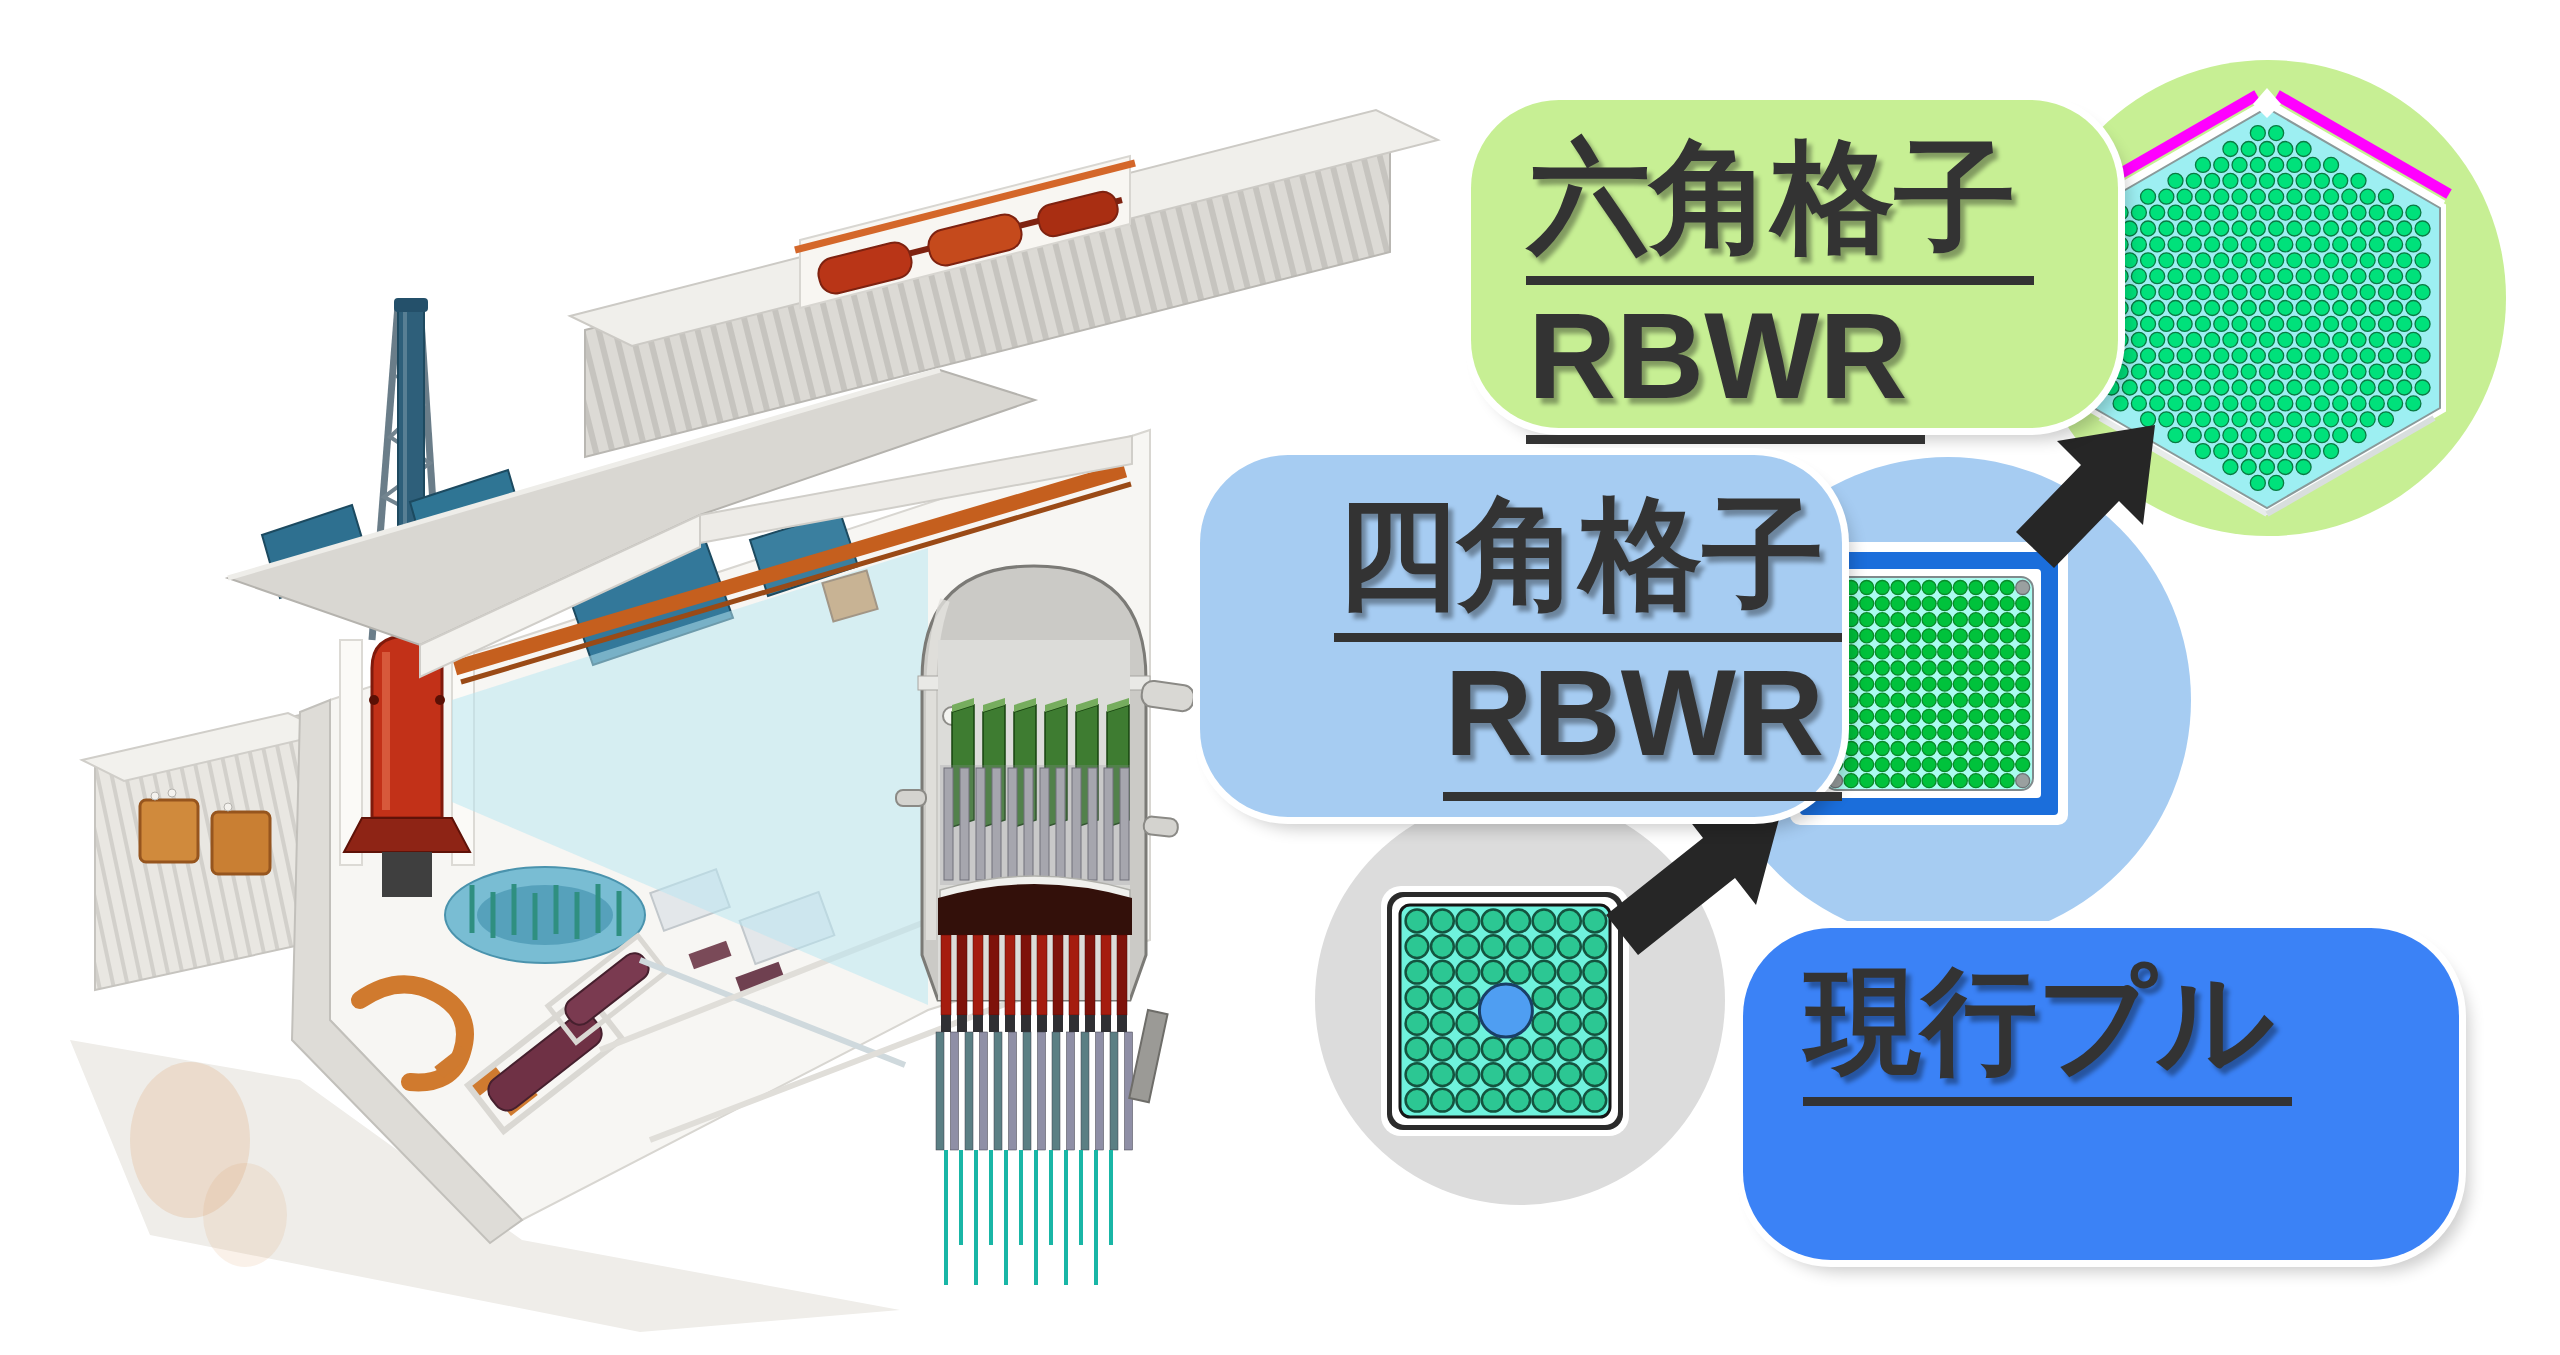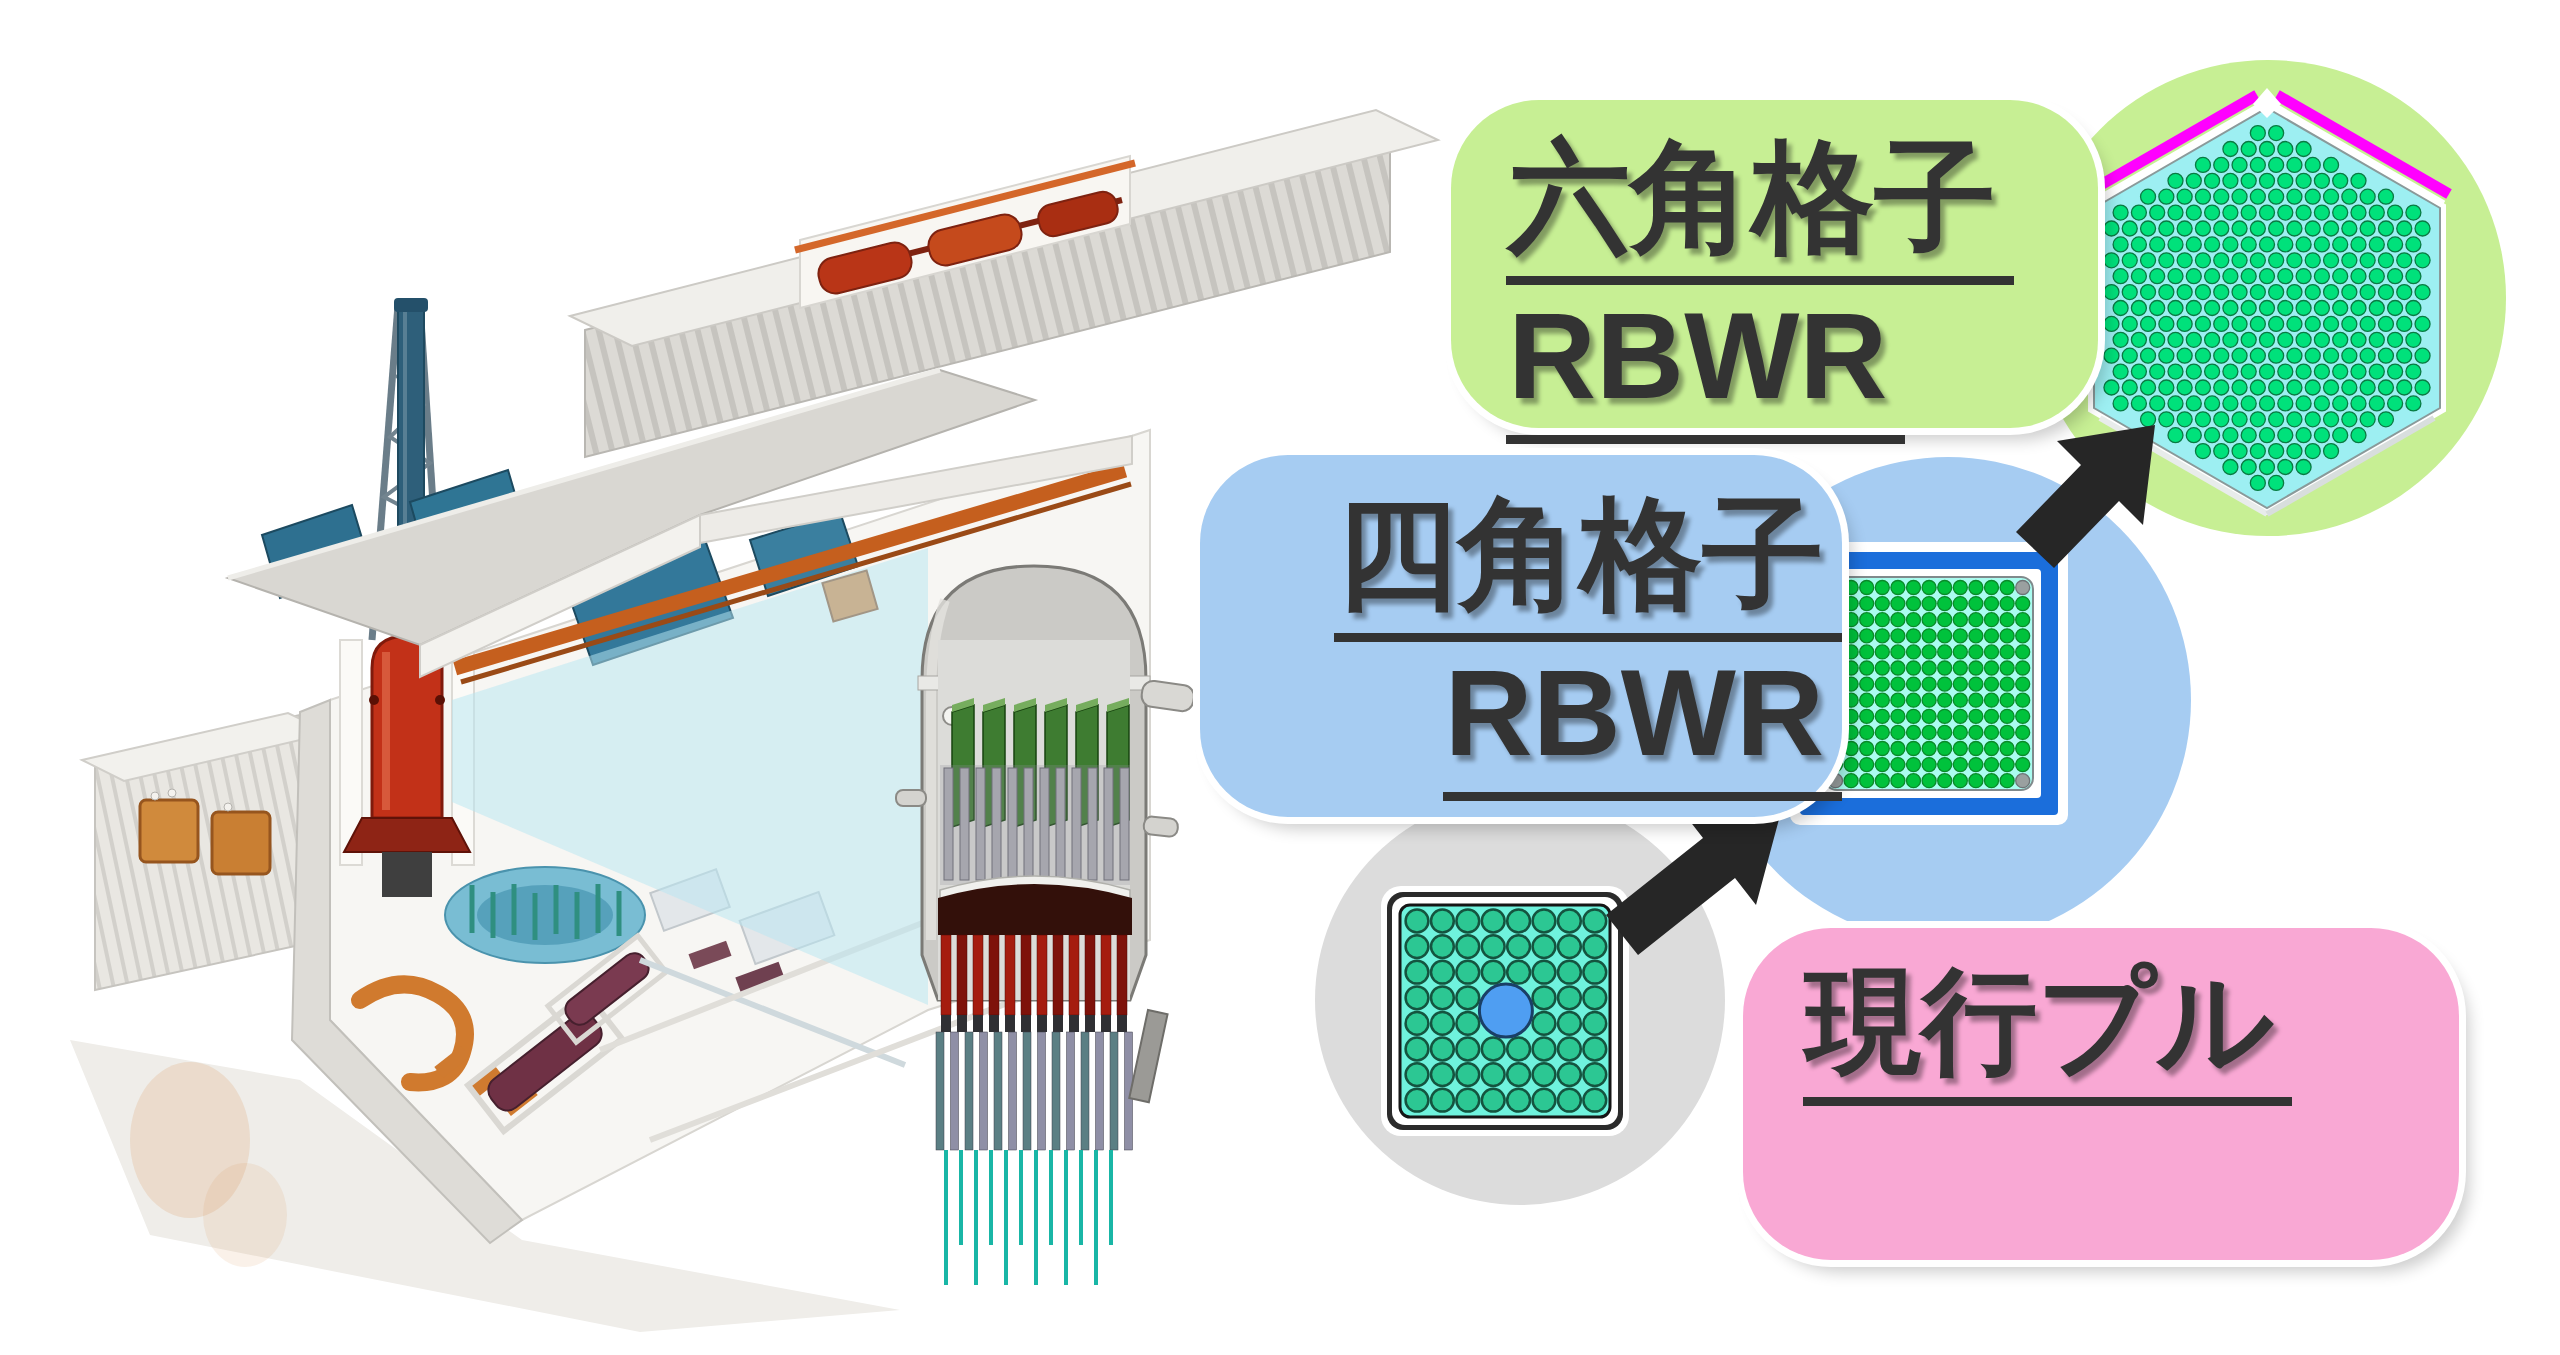--- a/index.html
+++ b/index.html
@@ -833,24 +833,24 @@
     <line x1="2272" y1="104" x2="2444" y2="203" stroke="#ffffff" stroke-width="5"></line>
     <line x1="2257" y1="95" x2="2085" y2="194" stroke-width="11" stroke="#ff00ff"></line>
     <line x1="2277" y1="95" x2="2449" y2="194" stroke-width="11" stroke="#ff00ff"></line>
     <polygon points="2267,88 2281,104 2267,118 2253,104" fill="#ffffff"></polygon>
   </g>
 
   <polygon points="1638,955 1735,878 1756,905 1782,808 1682,811 1703,838 1606,915" fill="#262626"></polygon>
   <polygon points="2054,568 2119,501 2143,525 2155,425 2057,441 2081,465 2016,532" fill="#262626"></polygon>
 </svg>
 
-<div class="plabel" id="lab-hex" style="background: rgb(199, 239, 148);">
+<div class="plabel" id="lab-hex" style="background: rgb(199, 239, 148); margin-left: 20px;">
   <div class="pl-line"><span>六角格子</span></div>
   <div class="pl-line"><span>RBWR</span></div>
 </div>
 <div class="plabel" id="lab-square" style="background: rgb(166, 204, 242); text-align: right;">
   <div class="pl-line"><span>四角格子</span></div>
   <div class="pl-line"><span>RBWR</span></div>
 </div>
-<div class="plabel" id="lab-current" style="background: #f9a8d4;">
+<div class="plabel" id="lab-current" style="background: #3b82f6;">
   <div class="pl-line l1"><span>現行プル</span></div>
 </div>
 </div>
 
 </body></html>

